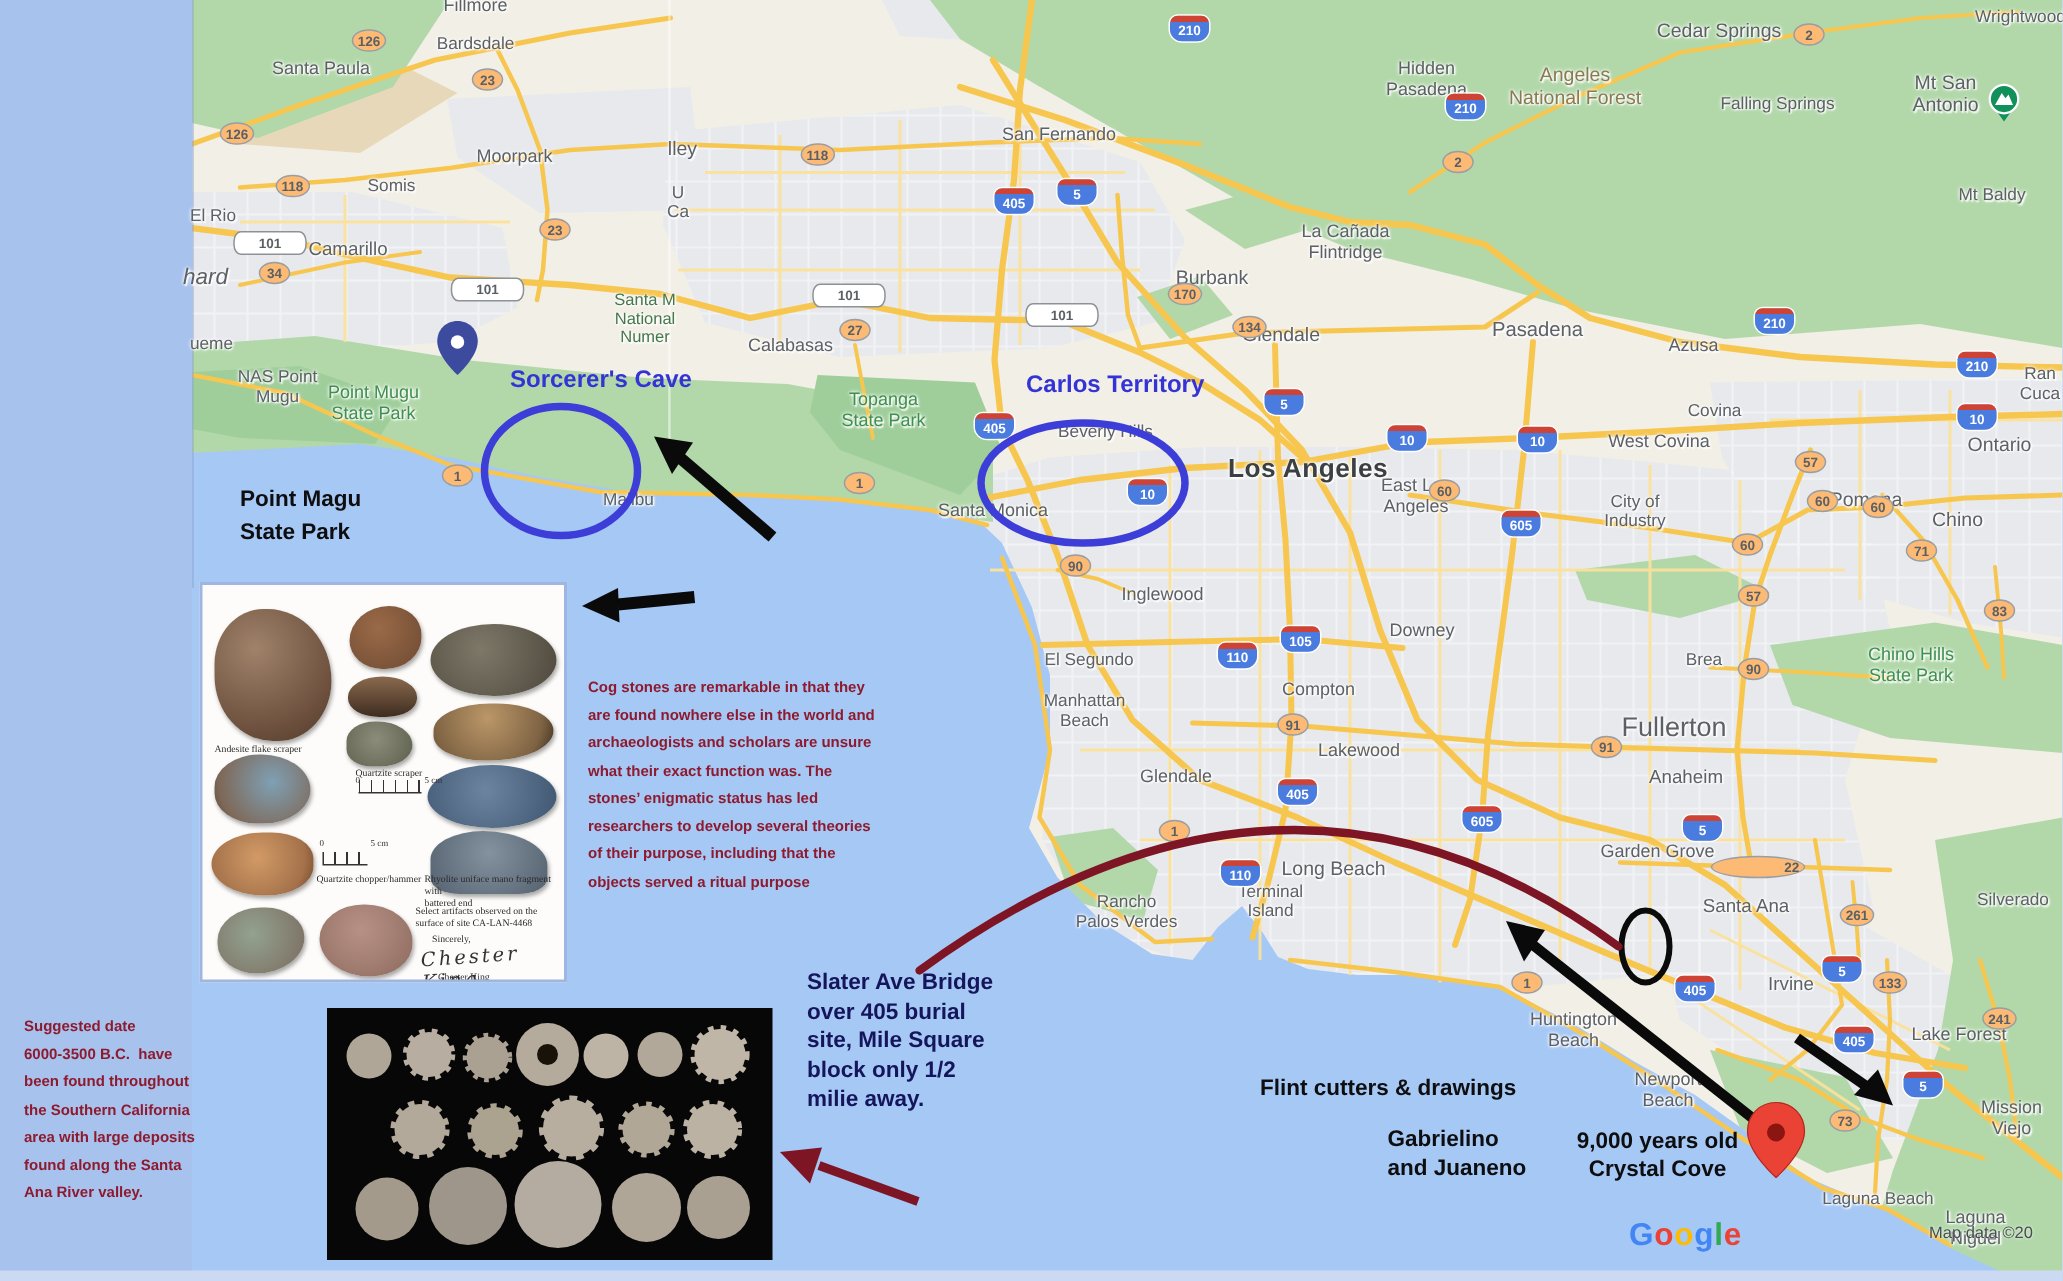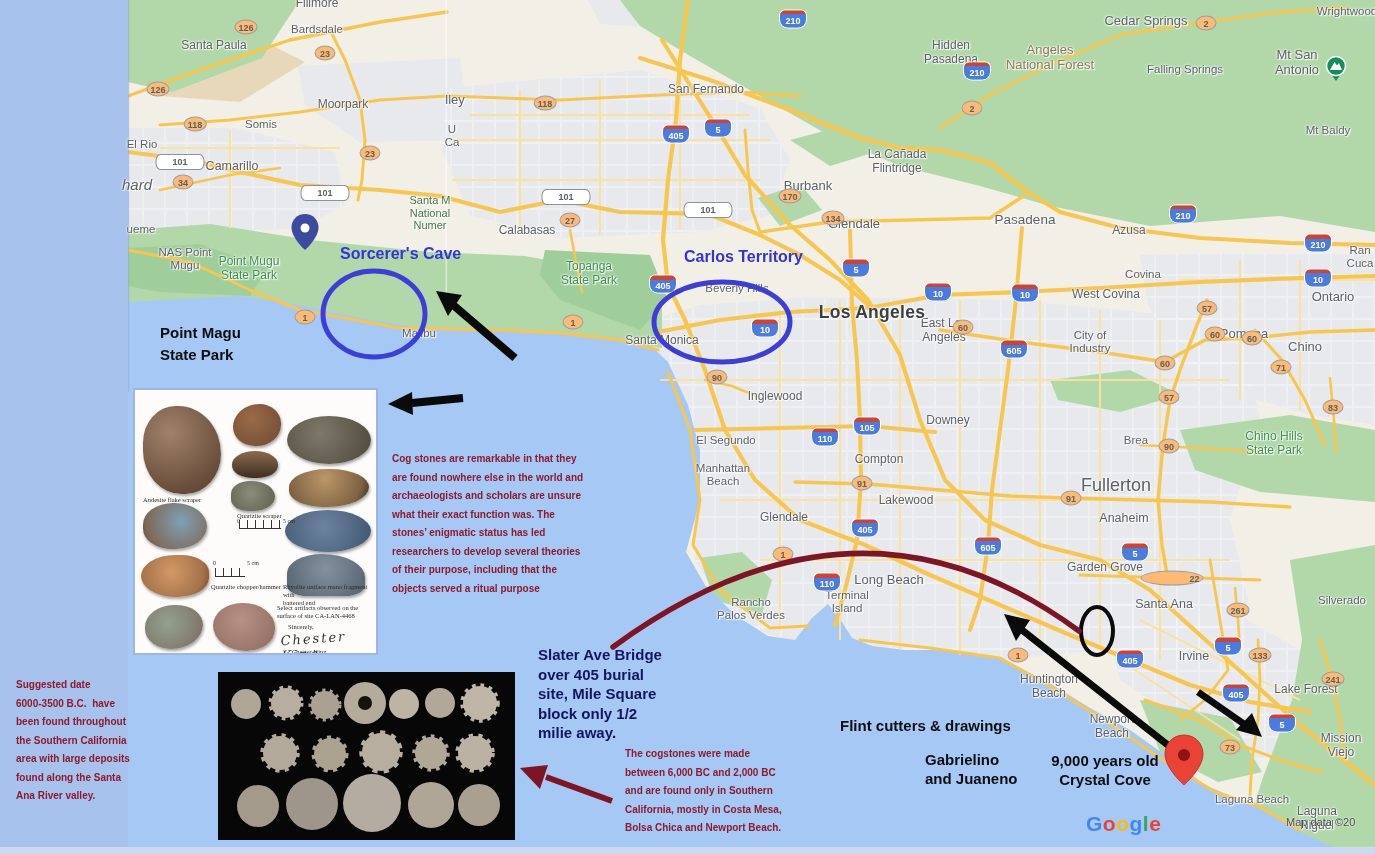--- a/index.html
+++ b/index.html
@@ -248,25 +248,20 @@
 site, Mile Square
 block only 1/2
 milie away.</div>
   <div class="ann red" style="left:16px;top:676px;">Suggested date
 6000-3500 B.C.  have
 been found throughout
 the Southern California
 area with large deposits
 found along the Santa
 Ana River valley.</div>
-  <div class="ann red" style="left:625px;top:745px;">The cogstones were made
-between 6,000 BC and 2,000 BC
-and are found only in Southern
-California, mostly in Costa Mesa,
-Bolsa Chica and Newport Beach.</div>
   <div class="ann blk" style="left:840px;top:716px;">Flint cutters &amp; drawings</div>
   <div class="ann blk" style="left:925px;top:750px;">Gabrielino
 and Juaneno</div>
   <div class="ann blk" style="left:1035px;top:751px;width:140px;text-align:center;">9,000 years old
 Crystal Cove</div>
 
   <div id="letterCard" class="inset">
     <div class="stone" style="left:8px;top:16px;width:78px;height:88px;border-radius:42% 55% 46% 50%;background:radial-gradient(circle at 35% 30%,#a0826a,#6b4f3c 70%,#503a2c);"></div>
     <div class="stone" style="left:98px;top:14px;width:48px;height:42px;border-radius:55% 45% 50% 45%;background:radial-gradient(circle at 40% 35%,#9a6a48,#6e4a32);"></div>
     <div class="stone" style="left:97px;top:61px;width:46px;height:27px;border-radius:50% 50% 45% 45%;background:linear-gradient(180deg,#8a6a4e,#3e2d20);"></div>

